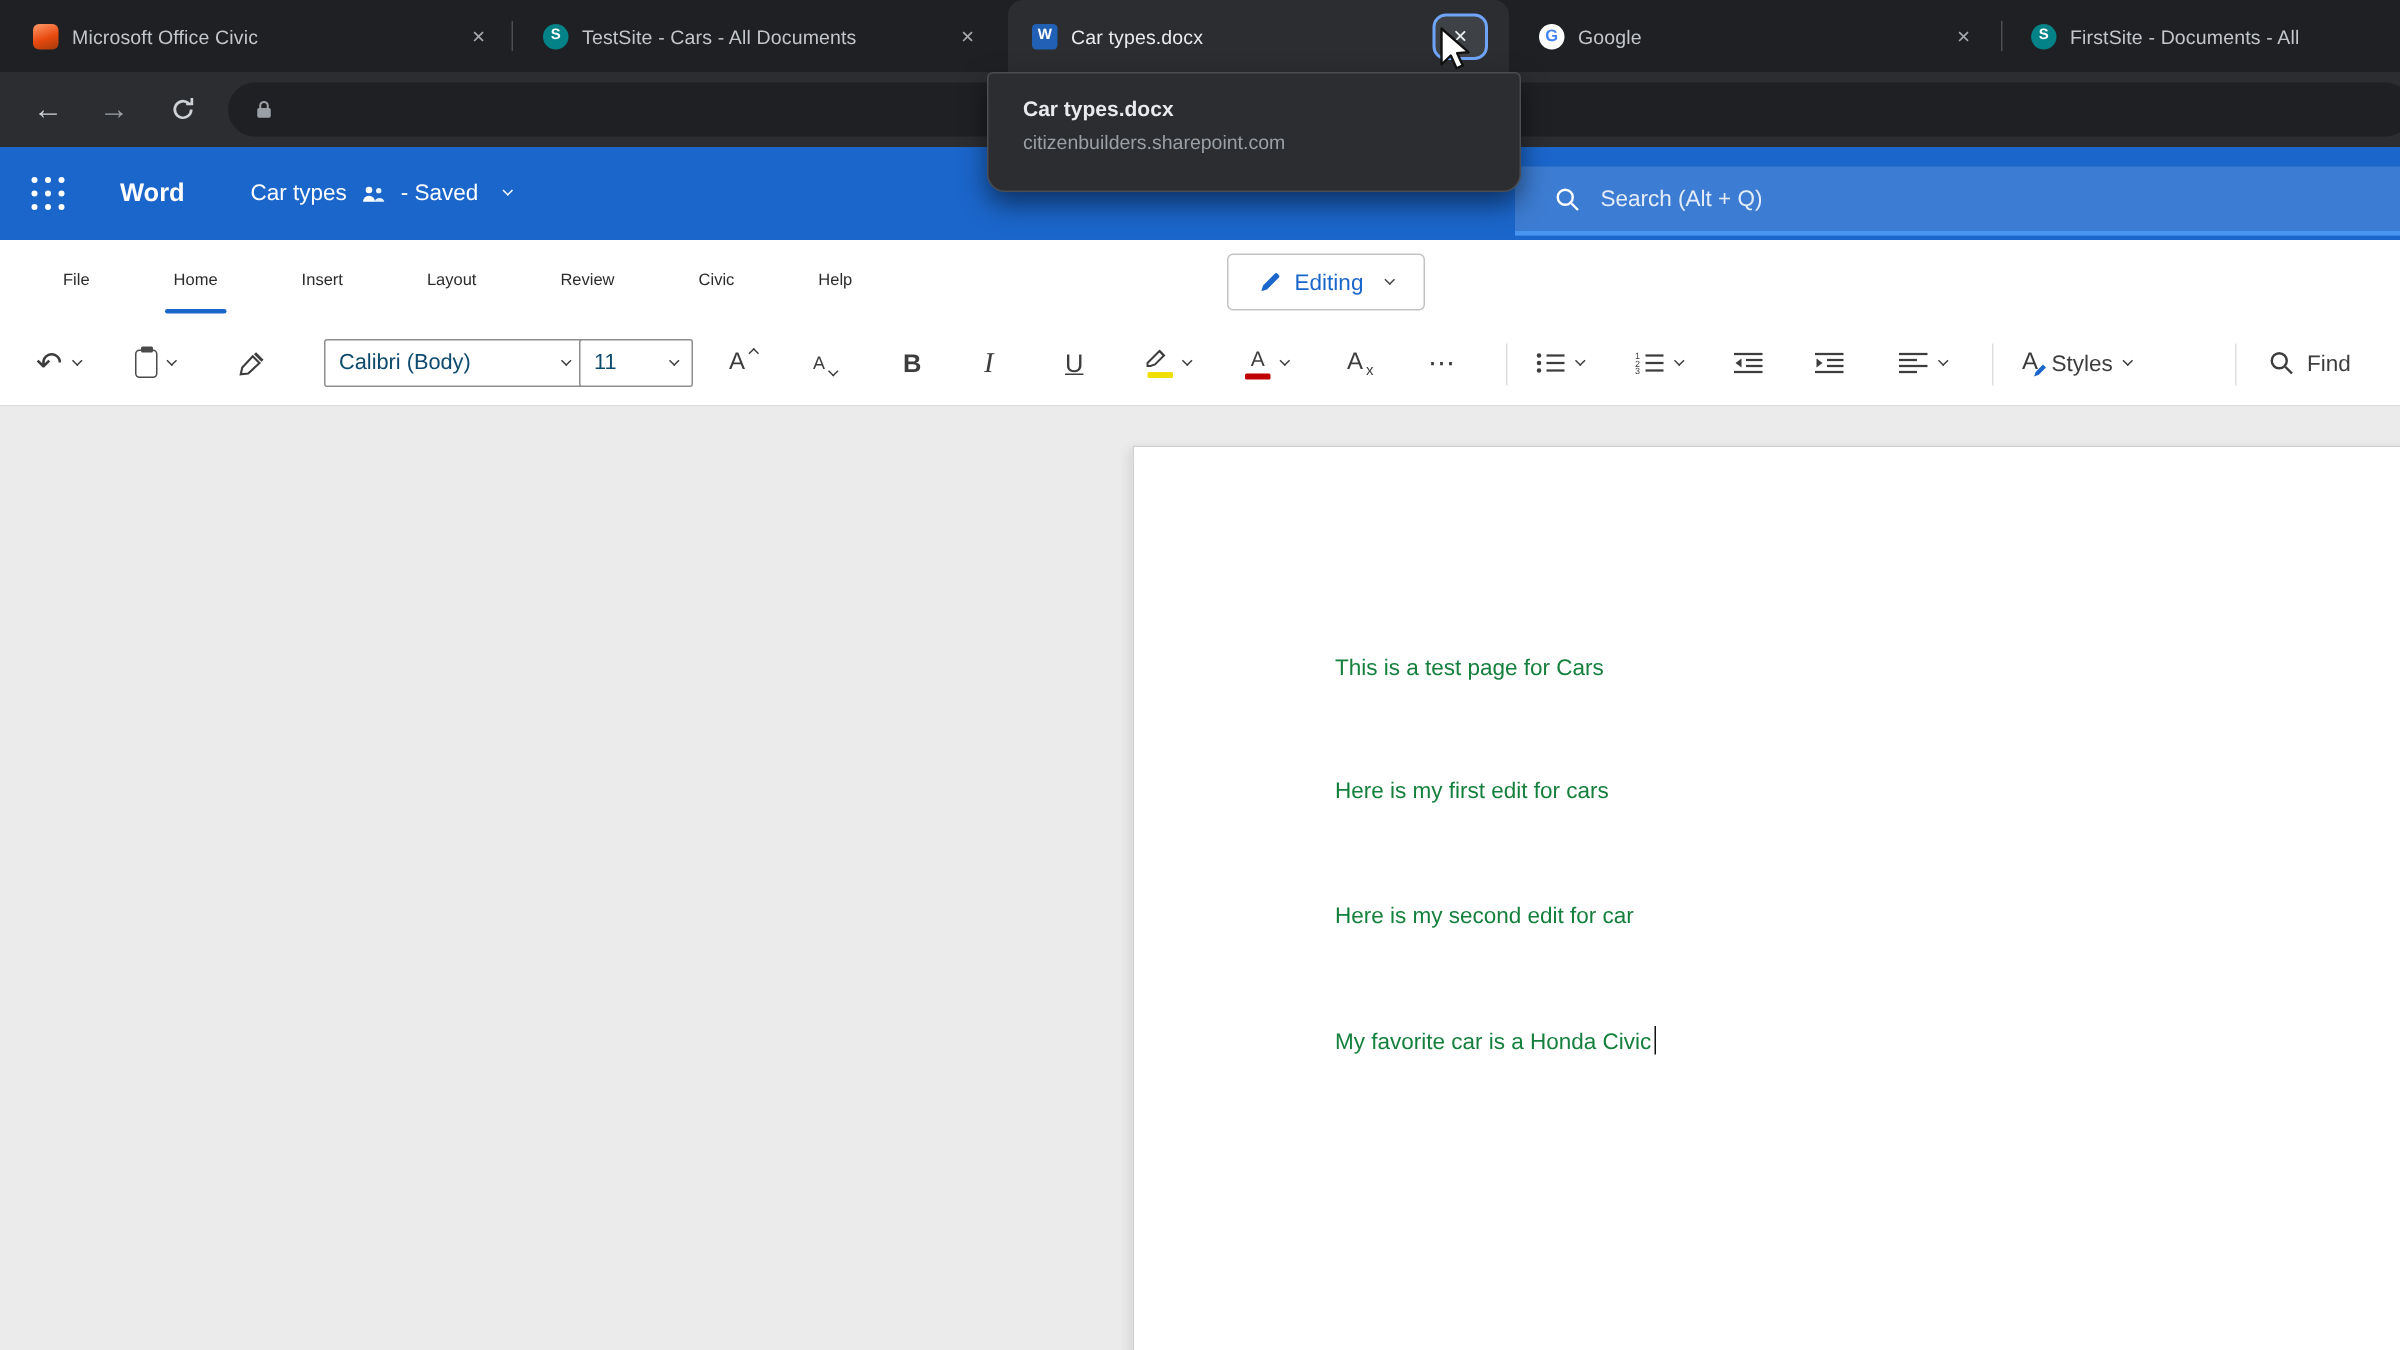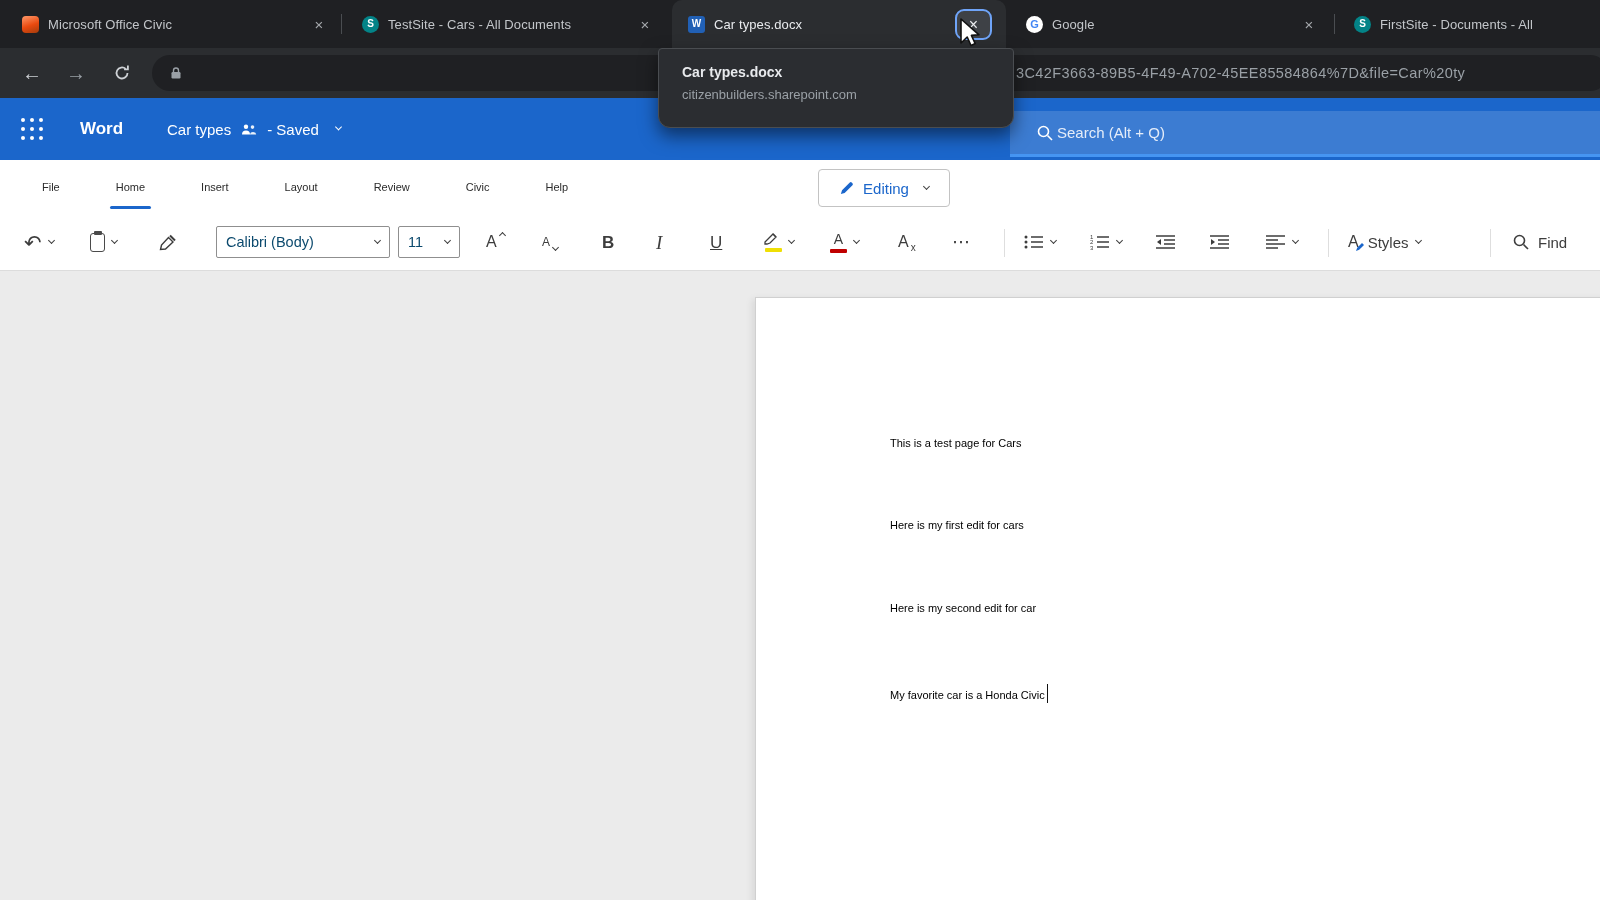--- a/index.html
+++ b/index.html
@@ -39,21 +39,21 @@
   .hovercard{position:absolute;left:658px;top:48px;width:356px;height:80px;background:#2b2d31;border:1px solid #4a4d51;border-radius:4px 4px 12px 12px;box-shadow:0 8px 18px rgba(0,0,0,.5);z-index:40;padding:15px 23px}
   .hc-title{font-size:14px;font-weight:700;color:#e8eaed;margin-bottom:7px}
   .hc-domain{font-size:13px;color:#9aa0a6}
 
   
   .wordbar{position:absolute;left:0;top:98px;width:1600px;height:62px;background:#1b66cb;color:#fff}
   .waffle{position:absolute;left:18px;top:17px;width:28px;height:28px;display:grid;grid-template-columns:repeat(3,1fr);grid-template-rows:repeat(3,1fr);place-items:center;cursor:pointer}
   .waffle i{width:4px;height:4px;background:#fff;border-radius:50%}
   .app-name{position:absolute;left:80px;top:50%;transform:translateY(-50%);font-size:17px;font-weight:700;cursor:pointer}
   .doc-meta{position:absolute;left:167px;top:50%;transform:translateY(-50%);display:flex;align-items:center;gap:10px;font-size:15px;color:#fff}
-  .searchbox{position:absolute;left:1010px;top:13px;width:590px;height:46px;background:rgba(255,255,255,.15);border-bottom:3px solid #4695f2;display:flex;align-items:center;padding-left:26px;gap:3px;color:#fff}
+  .searchbox{position:absolute;left:1010px;top:13px;width:590px;height:46px;background:rgba(255,255,255,.15);border-bottom:3px solid #4695f2;display:flex;align-items:center;padding-left:26px;gap:13px;color:#fff}
   .searchbox input{background:transparent;border:none;outline:none;color:#fff;font-size:15px;width:420px;font-family:inherit}
   .searchbox input::placeholder{color:#eef3fb;opacity:.95}
 
   
   .menubar{position:absolute;left:0;top:160px;width:1600px;height:54px;background:#fff;display:flex;align-items:center;padding-left:14px}
   .menu-item{position:relative;height:100%;display:flex;align-items:center;padding:0 28px;font-size:11px;color:#2b2b2b;cursor:pointer;white-space:nowrap}
   .menu-item.active{font-weight:400}
   .menu-item.active::after{content:"";position:absolute;left:22px;right:22px;bottom:5px;height:3px;background:#1b66cb;border-radius:2px}
   .editing-btn{position:absolute;left:818px;top:9px;height:38px;width:132px;border:1px solid #c3c3c3;border-radius:4px;display:flex;align-items:center;justify-content:center;gap:8px;color:#1b66cb;font-size:15px;cursor:pointer;background:#fff}
   .editing-btn .chev{color:#444}
@@ -83,21 +83,21 @@
   .stack{display:flex;flex-direction:column;align-items:center;gap:3px}
   .bar{width:17px;height:4px;border-radius:1px}
   .styles-ic{position:relative;display:inline-flex;margin-right:9px}
   .styles-ic svg{position:absolute;right:-6px;bottom:-2px}
   .styles-label,.find-label{font-size:15px;color:#3d3d3d;white-space:nowrap}
   .find-ic{margin-right:8px}
 
   
   .docarea{position:absolute;left:0;top:271px;width:1600px;height:629px;background:#ebebeb}
   .page{position:absolute;left:755px;top:26px;width:900px;height:640px;background:#fff;border:1px solid #d0d0d0;box-shadow:-3px 2px 7px rgba(0,0,0,.08);cursor:text}
-  .docline{position:absolute;left:134px;font-size:11px;color:#000000;white-space:nowrap}
+  .docline{position:absolute;left:134px;font-size:15px;color:#15803d;white-space:nowrap}
   .l1{top:139px}.l2{top:221px}.l3{top:304px}.l4{top:386px}
   .caret{display:inline-block;width:1.5px;height:19px;background:#111;margin-left:2px;vertical-align:-4px}
 
   
   .mouse-cursor{position:absolute;left:957px;top:17px;z-index:60;pointer-events:none}
 </style>
 </head>
 <body>
 
 <div id="screen">
@@ -148,21 +148,20 @@
       <svg width="18" height="18" viewBox="0 0 18 18">
           <path d="M14.5 9 a5.5 5.5 0 1 1 -1.8 -4.1" fill="none" stroke="#ced1d5" stroke-width="1.8"></path>
           <path d="M14.9 1.4 V5.3 H11.1" fill="none" stroke="#ced1d5" stroke-width="1.8"></path>
         </svg>
     </span>
     <div class="addressbar">
       <svg width="12" height="14" viewBox="0 0 12 14">
           <rect x="1.5" y="6" width="9" height="6.5" rx="1.2" fill="#9aa0a6"></rect>
           <path d="M3.5 6 V4.5 a2.5 2.5 0 0 1 5 0 V6" fill="none" stroke="#9aa0a6" stroke-width="1.4"></path>
         </svg>
-      <span class="url-tail u-dim">3C42F3663-89B5-4F49-A702-45EE85584864%7D&amp;file=Car%20ty</span>
     </div>
   </div>
 
   <div class="wordbar">
     <div class="waffle">
       <i></i>
         <i></i>
         <i></i>
         <i></i>
         <i></i>
@@ -226,21 +225,21 @@
     <div class="ri" style="left:158px">
       <svg width="19" height="19" viewBox="0 0 19 19">
           <line x1="12" y1="2.5" x2="17" y2="7.5" stroke="#3d3d3d" stroke-width="2"></line>
           <path d="M10.5 4.5 L15 9 L7.5 16 L2.5 16.5 L3.5 12 Z" fill="none" stroke="#3d3d3d" stroke-width="1.4"></path>
         </svg>
     </div>
     <div class="ri combo" style="left:216px;width:174px">
       <span class="combo-text">Calibri (Body)</span>
       <span class="chev sm"></span>
     </div>
-    <div class="ri combo" style="left:398px;width:62px">
+    <div class="ri combo" style="left:386px;width:76px">
       <span class="combo-text">11</span>
       <span class="chev sm"></span>
     </div>
     <div class="ri" style="left:486px">
       <span class="afont">A</span>
       <span class="chev sm up"></span>
     </div>
     <div class="ri" style="left:542px">
       <span class="afont small">A</span>
       <span class="chev sm low"></span>

